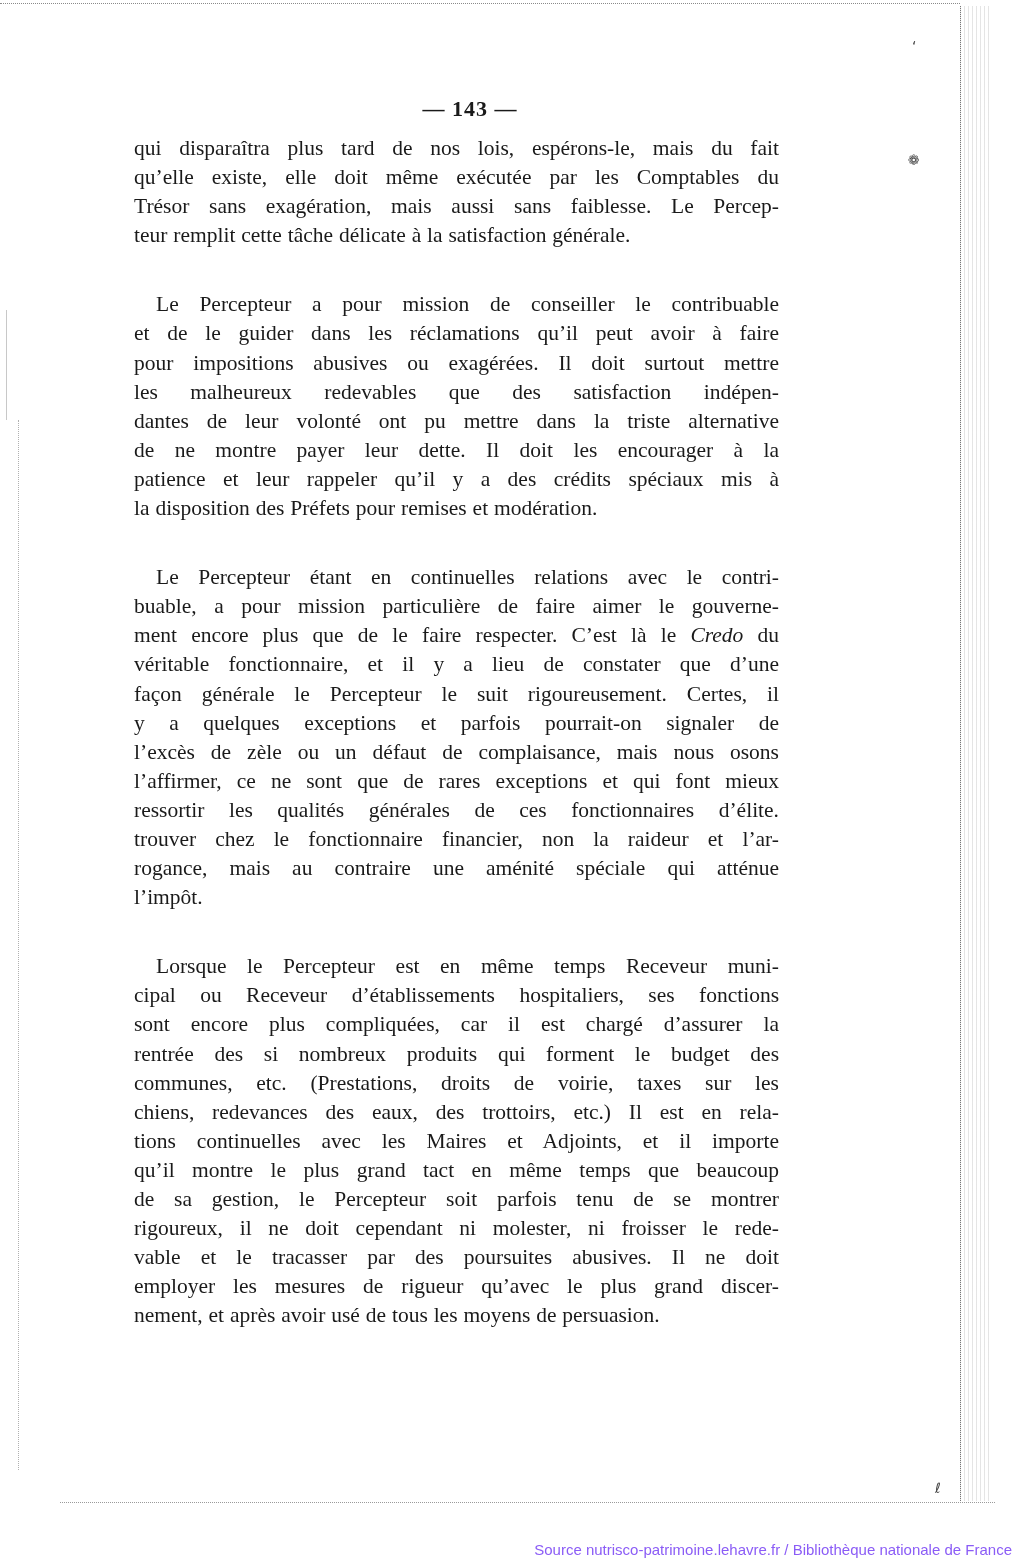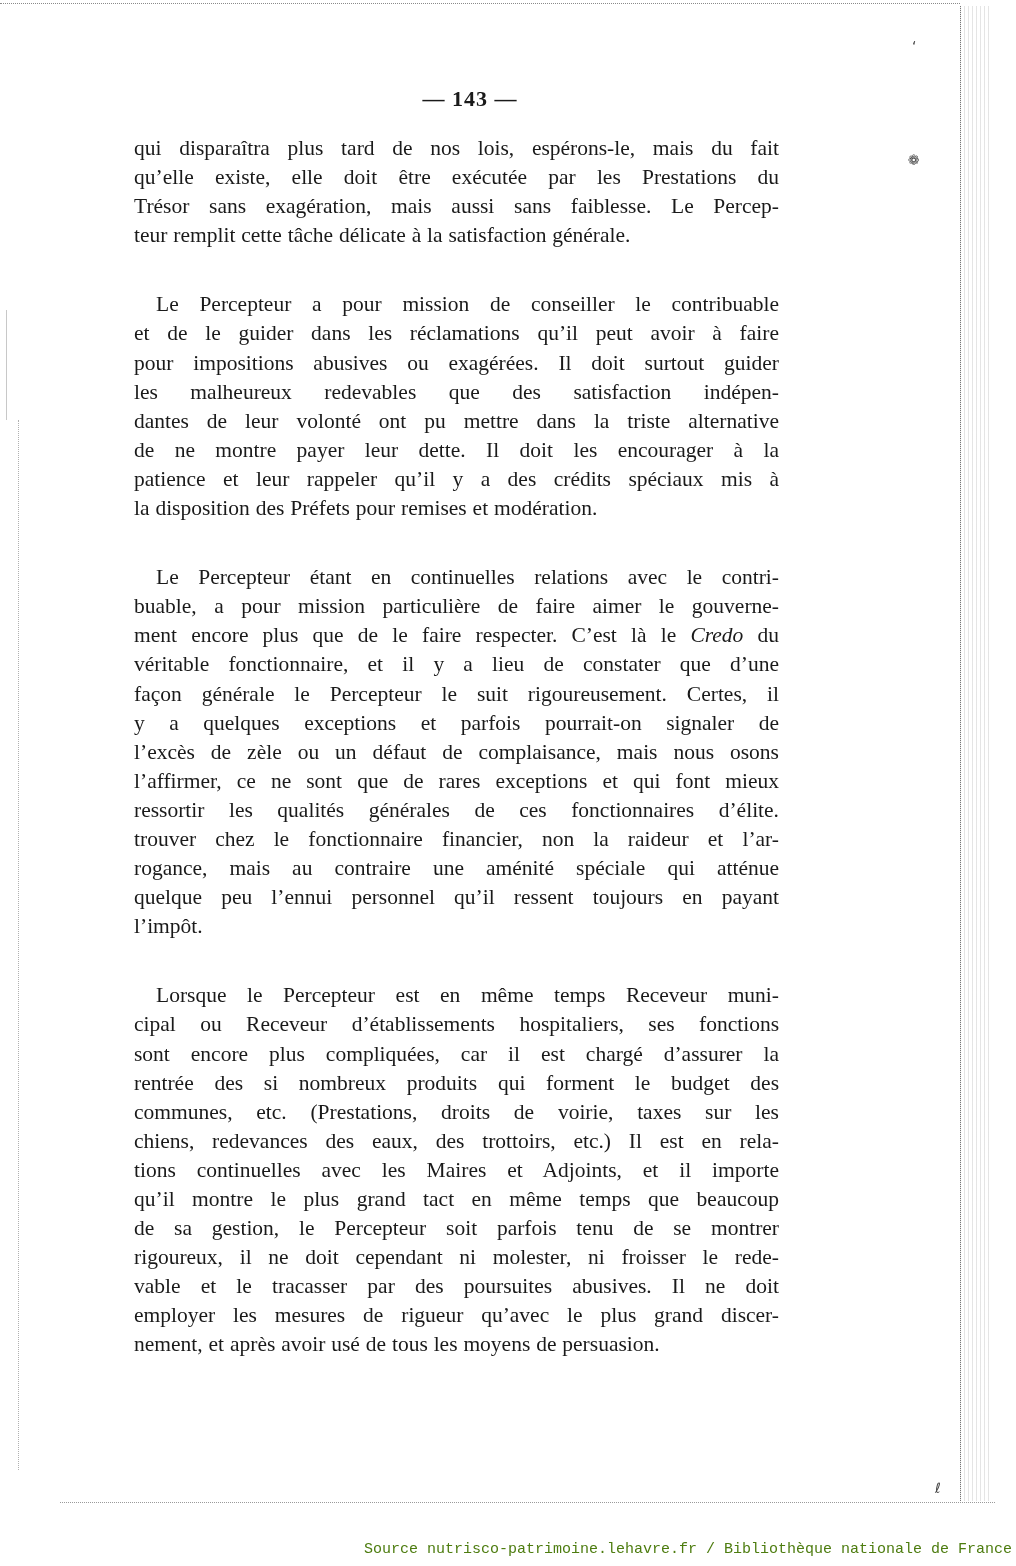--- a/index.html
+++ b/index.html
@@ -65,21 +65,21 @@
     }
     .edge-left-short {
       position: absolute;
       left: 6px; top: 310px;
       width: 0; height: 110px;
       border-left: 1px solid #c8c8c8;
     }
     .page-number {
       position: absolute;
       left: 0;
-      top: 86px;
+      top: 96px;
       width: 940px;
       text-align: center;
       font-size: 22px;
       letter-spacing: 1px;
       font-weight: bold;
     }
     .text-block {
       position: absolute;
       left: 134px;
       top: 134px;
@@ -105,23 +105,23 @@
     .para .line.last {
       text-align-last: left;
     }
     .para .line.indent { padding-left: 22px; margin-top: 40px; }
     .para { text-indent: 0; }
     em { font-style: italic; }
     .source {
       position: absolute;
       right: 4px;
       top: 1541px;
-      font-family: Liberation Mono, monospace;
+      font-family: Liberation Sans, sans-serif;
       font-size: 15px;
-      color: #4d7c0f;
+      color: #8b5cf6;
       white-space: nowrap;
     }
     .speck {
       position: absolute;
       color: #444;
       font-size: 14px;
       font-family: "DejaVu Sans", sans-serif;
     }
   </style>
 </head>
@@ -137,47 +137,46 @@
 
   <span class="speck" style="left:912px;top:38px;">‘</span>
   <span class="speck" style="left:908px;top:152px;">❁</span>
   <span class="speck" style="left:935px;top:1480px;">ℓ</span>
 
   <div class="page-number">— 143 —</div>
 
   <div class="text-block" id="text-block">
       <p class="para first">
         <span class="line">qui disparaîtra plus tard de nos lois, espérons-le, mais du fait</span>
-        <span class="line">qu’elle existe, elle doit être exécutée par les Prestations du</span>
+        <span class="line">qu’elle existe, elle doit même exécutée par les Comptables du</span>
         <span class="line">Trésor sans exagération, mais aussi sans faiblesse. Le Percep-</span>
         <span class="line last">teur remplit cette tâche délicate à la satisfaction générale.</span>
       </p>
       <p class="para">
         <span class="line indent">Le Percepteur a pour mission de conseiller le contribuable</span>
         <span class="line">et de le guider dans les réclamations qu’il peut avoir à faire</span>
-        <span class="line">pour impositions abusives ou exagérées. Il doit surtout guider</span>
+        <span class="line">pour impositions abusives ou exagérées. Il doit surtout mettre</span>
         <span class="line">les malheureux redevables que des satisfaction indépen-</span>
         <span class="line">dantes de leur volonté ont pu mettre dans la triste alternative</span>
         <span class="line">de ne montre payer leur dette. Il doit les encourager à la</span>
         <span class="line">patience et leur rappeler qu’il y a des crédits spéciaux mis à</span>
         <span class="line last">la disposition des Préfets pour remises et modération.</span>
       </p>
       <p class="para">
         <span class="line indent">Le Percepteur étant en continuelles relations avec le contri-</span>
         <span class="line">buable, a pour mission particulière de faire aimer le gouverne-</span>
         <span class="line">ment encore plus que de le faire respecter. C’est là le <em>Credo</em> du</span>
         <span class="line">véritable fonctionnaire, et il y a lieu de constater que d’une</span>
         <span class="line">façon générale le Percepteur le suit rigoureusement. Certes, il</span>
         <span class="line">y a quelques exceptions et parfois pourrait-on signaler de</span>
         <span class="line">l’excès de zèle ou un défaut de complaisance, mais nous osons</span>
         <span class="line">l’affirmer, ce ne sont que de rares exceptions et qui font mieux</span>
         <span class="line">ressortir les qualités générales de ces fonctionnaires d’élite.</span>
         <span class="line">trouver chez le fonctionnaire financier, non la raideur et l’ar-</span>
         <span class="line">rogance, mais au contraire une aménité spéciale qui atténue</span>
-        <span class="line">quelque peu l’ennui personnel qu’il ressent toujours en payant</span>
         <span class="line last">l’impôt.</span>
       </p>
       <p class="para">
         <span class="line indent">Lorsque le Percepteur est en même temps Receveur muni-</span>
         <span class="line">cipal ou Receveur d’établissements hospitaliers, ses fonctions</span>
         <span class="line">sont encore plus compliquées, car il est chargé d’assurer la</span>
         <span class="line">rentrée des si nombreux produits qui forment le budget des</span>
         <span class="line">communes, etc. (Prestations, droits de voirie, taxes sur les</span>
         <span class="line">chiens, redevances des eaux, des trottoirs, etc.) Il est en rela-</span>
         <span class="line">tions continuelles avec les Maires et Adjoints, et il importe</span>

